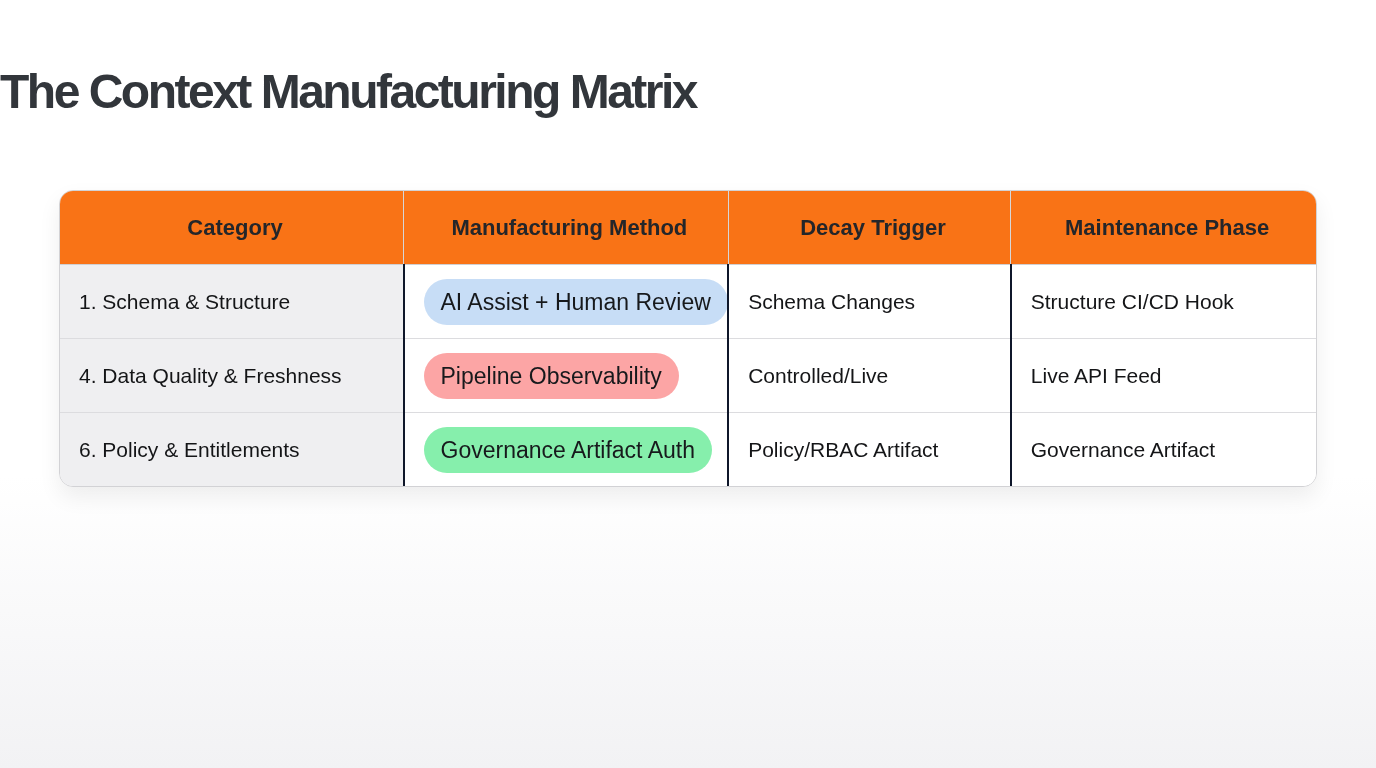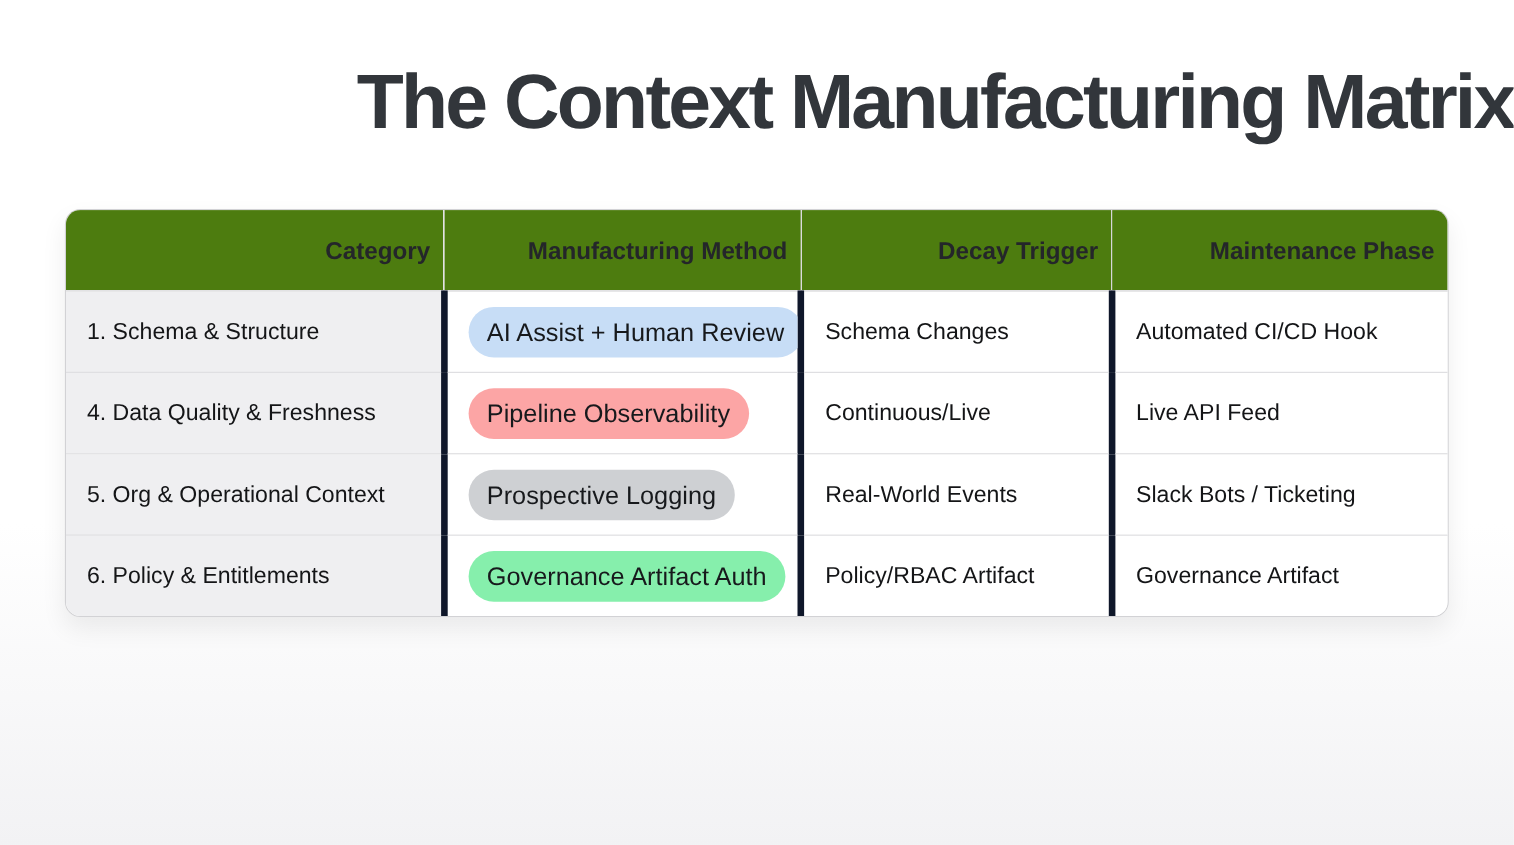--- a/index.html
+++ b/index.html
@@ -6,22 +6,22 @@
     margin: 0;
     padding: 0;
     width: 1376px;
     height: 768px;
     font-family: "Liberation Sans", "DejaVu Sans", sans-serif;
     background: linear-gradient(180deg, #ffffff 0%, #ffffff 62%, #f2f2f4 100%);
     overflow: hidden;
   }
   .page-title {
     margin: 56px 0 0 0;
-    text-align: right;
-    font-size: 70px;
+    text-align: left;
+    font-size: 48px;
     line-height: 72px;
     font-weight: 700;
     letter-spacing: -2.5px;
     color: #32363b;
   }
   .table-wrap {
     width: 1256px;
     margin: 62px auto 0 auto;
     border: 1px solid #d2d2d5;
     border-radius: 14px;
@@ -33,39 +33,39 @@
     width: 100%;
     border-collapse: collapse;
     table-layout: fixed;
   }
   col.c-category    { width: 27.35%; }
   col.c-method      { width: 25.85%; }
   col.c-decay       { width: 22.50%; }
   col.c-maintenance { width: 24.30%; }
 
   th {
-    background: #4d7c0f;
-    text-align: right;
+    background: #f97316;
+    text-align: center;
     font-size: 22px;
     font-weight: 700;
     color: #24262a;
     padding: 24px 12px 23px 19px;
     border-right: 1px solid #d6d6d9;
     border-bottom: 1px solid #cfcfd2;
     white-space: nowrap;
     overflow: hidden;
   }
   th:last-child { border-right: none; }
 
   td {
     font-size: 21px;
     color: #141517;
     padding: 13px 12px 13px 19px;
     height: 47px;
-    border-right: 6px solid #0f172a;
+    border-right: 2px solid #0f172a;
     border-top: 1px solid #dcdcdf;
     white-space: nowrap;
     overflow: hidden;
     background: #ffffff;
   }
   td:last-child { border-right: none; }
   tbody tr:first-child td { border-top: none; }
   td.cat { background: #efeff1; }
 
   .pill {
@@ -96,33 +96,27 @@
           <th>Manufacturing Method</th>
           <th>Decay Trigger</th>
           <th>Maintenance Phase</th>
         </tr>
     </thead>
     <tbody id="body-rows">
         <tr>
           <td class="cat">1. Schema &amp; Structure</td>
           <td><span class="pill" style="background: rgb(199, 221, 246);">AI Assist + Human Review</span></td>
           <td>Schema Changes</td>
-          <td>Automated CI/CD Hook</td>
+          <td>Structure CI/CD Hook</td>
         </tr>
         <tr>
           <td class="cat">4. Data Quality &amp; Freshness</td>
           <td><span class="pill" style="background: #fca5a5;">Pipeline Observability</span></td>
-          <td>Continuous/Live</td>
+          <td>Controlled/Live</td>
           <td>Live API Feed</td>
-        </tr>
-        <tr>
-          <td class="cat">5. Org &amp; Operational Context</td>
-          <td><span class="pill" style="background: rgb(206, 208, 211);">Prospective Logging</span></td>
-          <td>Real-World Events</td>
-          <td>Slack Bots / Ticketing</td>
         </tr>
         <tr>
           <td class="cat">6. Policy &amp; Entitlements</td>
           <td><span class="pill" style="background: #86efac;">Governance Artifact Auth</span></td>
           <td>Policy/RBAC Artifact</td>
           <td>Governance Artifact</td>
         </tr>
       </tbody>
   </table>
 </div>

